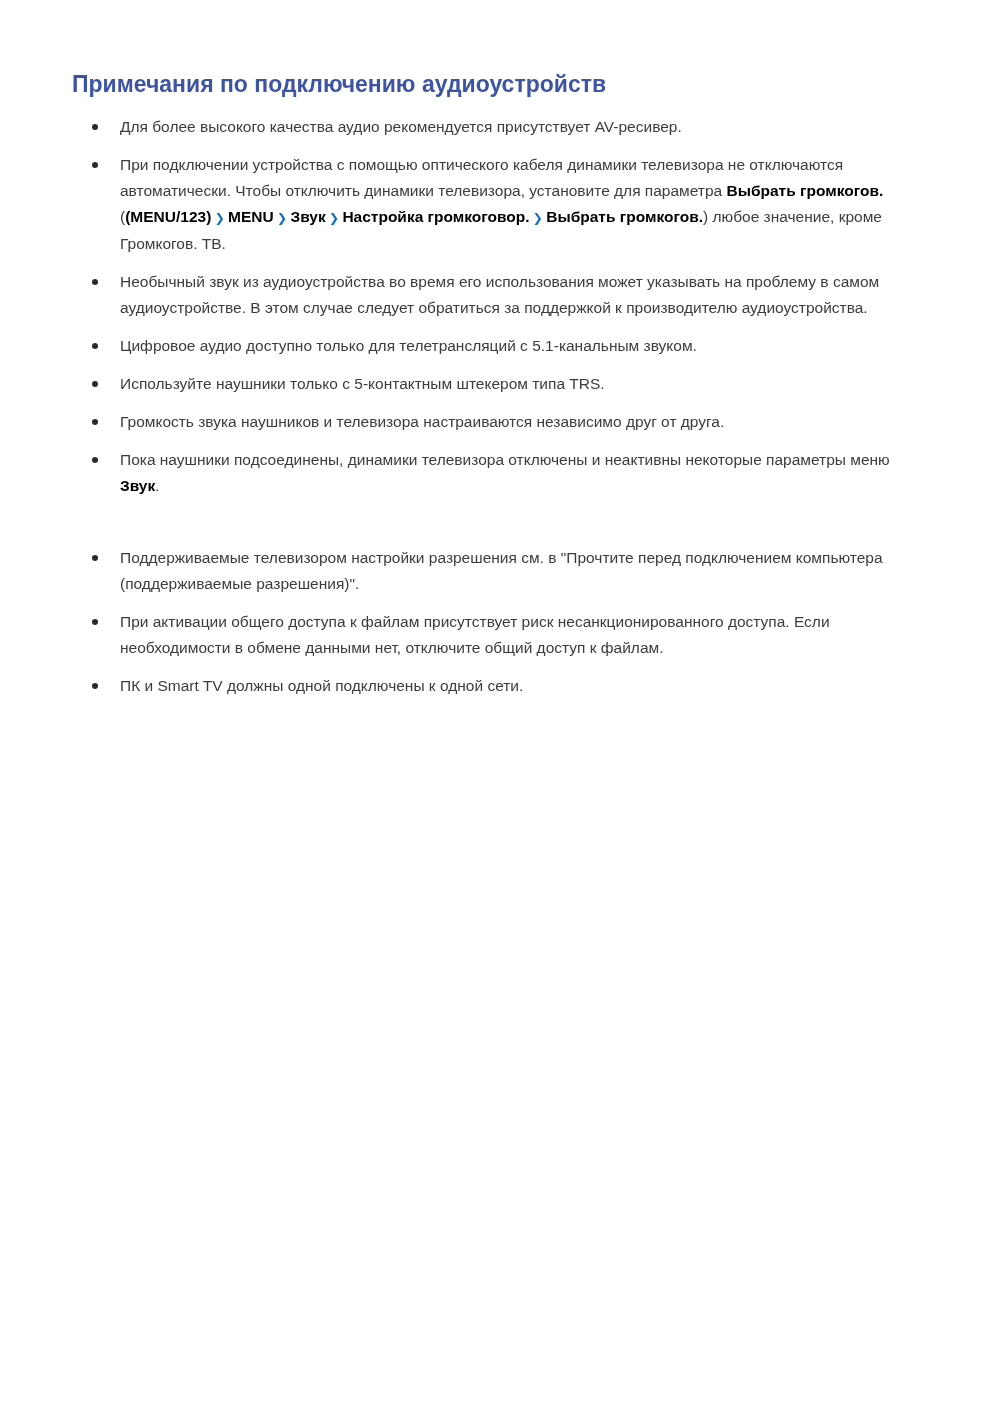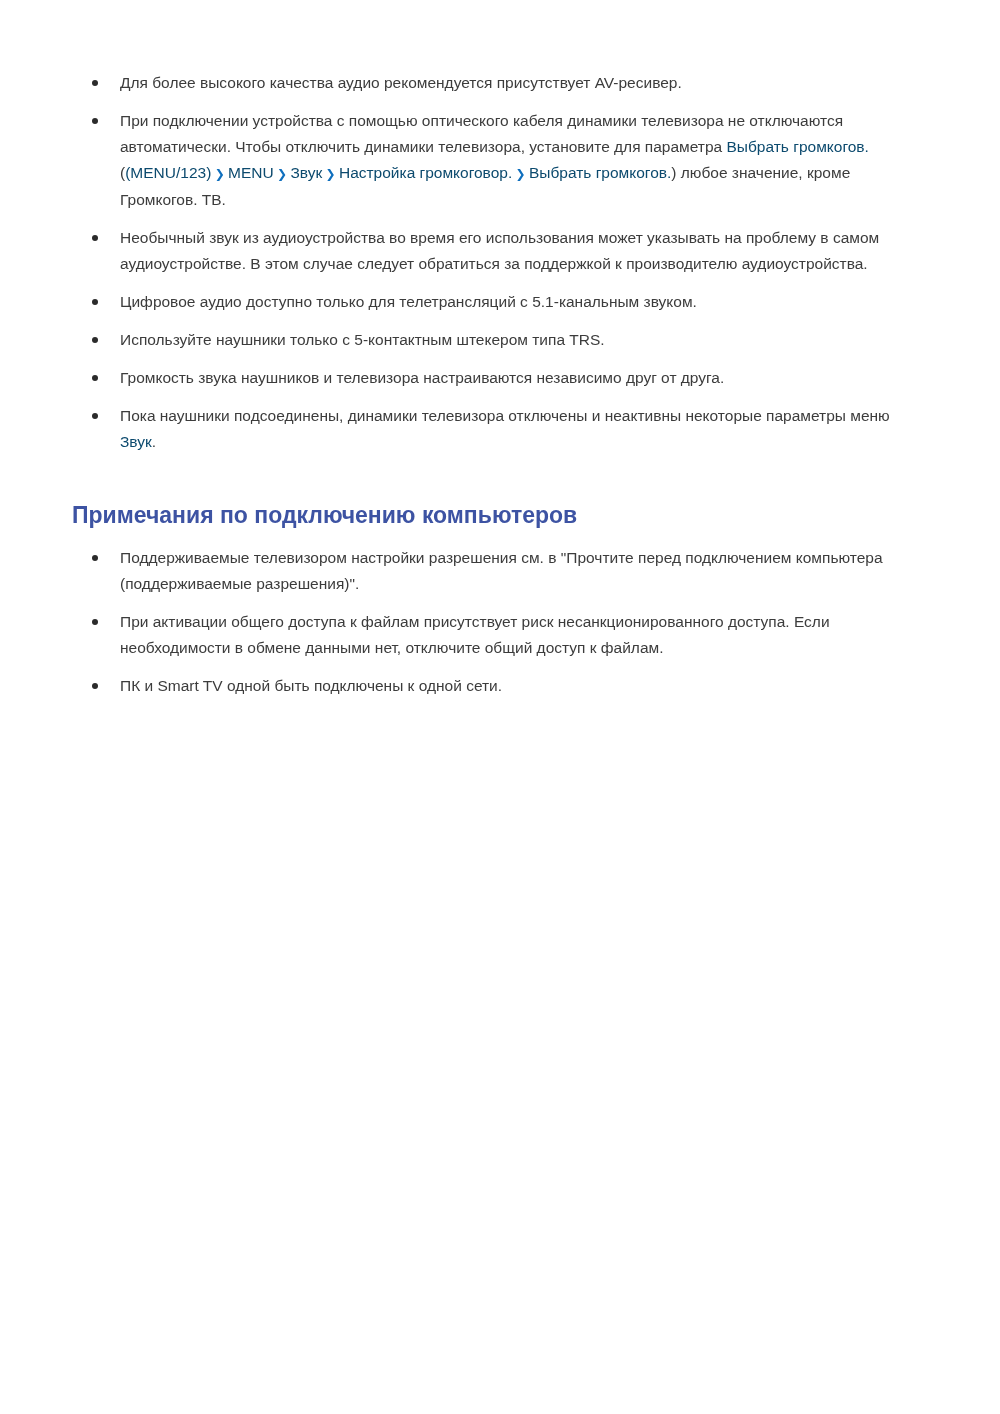--- a/index.html
+++ b/index.html
@@ -52,22 +52,22 @@
     background: #2b2b2b;
   }
   .text {
     flex: 1 1 auto;
     font-size: 15.5px;
     line-height: 26px;
     color: #3c3c3c;
   }
   .seg-plain { color: #3c3c3c; }
   .seg-link {
-    color: #0c4a6e;
-    font-weight: normal;
+    color: #000000;
+    font-weight: bold;
   }
   .seg-chev {
     color: #0f6fbe;
     font-weight: bold;
     font-size: 12px;
   }
   .watermark {
     position: absolute;
     left: 402px;
     top: 682px;
@@ -80,20 +80,21 @@
     pointer-events: none;
     white-space: nowrap;
   }
 </style>
 </head>
 <body>
 
 <div class="page">
 
   <section>
+    <h1 class="heading">Примечания по подключению аудиоустройств</h1>
     <ul class="bullets">
       <li class="bullet">
         <span class="dot-col">
             <span class="dot"></span>
           </span>
         <span class="text"><span class="seg-plain">Для более высокого качества аудио рекомендуется присутствует AV-ресивер.</span></span>
       </li>
       <li class="bullet">
         <span class="dot-col">
             <span class="dot"></span>
@@ -127,37 +128,36 @@
       <li class="bullet">
         <span class="dot-col">
             <span class="dot"></span>
           </span>
         <span class="text"><span class="seg-plain">Пока наушники подсоединены, динамики телевизора отключены и неактивны некоторые параметры меню </span><span class="seg-link">Звук</span><span class="seg-plain">.</span></span>
       </li>
     </ul>
   </section>
 
   <section class="section-spacer">
-    <h1 class="heading">Примечания по подключению компьютеров</h1>
     <ul class="bullets">
       <li class="bullet">
         <span class="dot-col">
             <span class="dot"></span>
           </span>
         <span class="text"><span class="seg-plain">Поддерживаемые телевизором настройки разрешения см. в "Прочтите перед подключением компьютера (поддерживаемые разрешения)".</span></span>
       </li>
       <li class="bullet">
         <span class="dot-col">
             <span class="dot"></span>
           </span>
         <span class="text"><span class="seg-plain">При активации общего доступа к файлам присутствует риск несанкционированного доступа. Если необходимости в обмене данными нет, отключите общий доступ к файлам.</span></span>
       </li>
       <li class="bullet">
         <span class="dot-col">
             <span class="dot"></span>
           </span>
-        <span class="text"><span class="seg-plain">ПК и Smart TV одной быть подключены к одной сети.</span></span>
+        <span class="text"><span class="seg-plain">ПК и Smart TV должны одной подключены к одной сети.</span></span>
       </li>
     </ul>
   </section>
 
 
 </div>
 
 </body></html>

